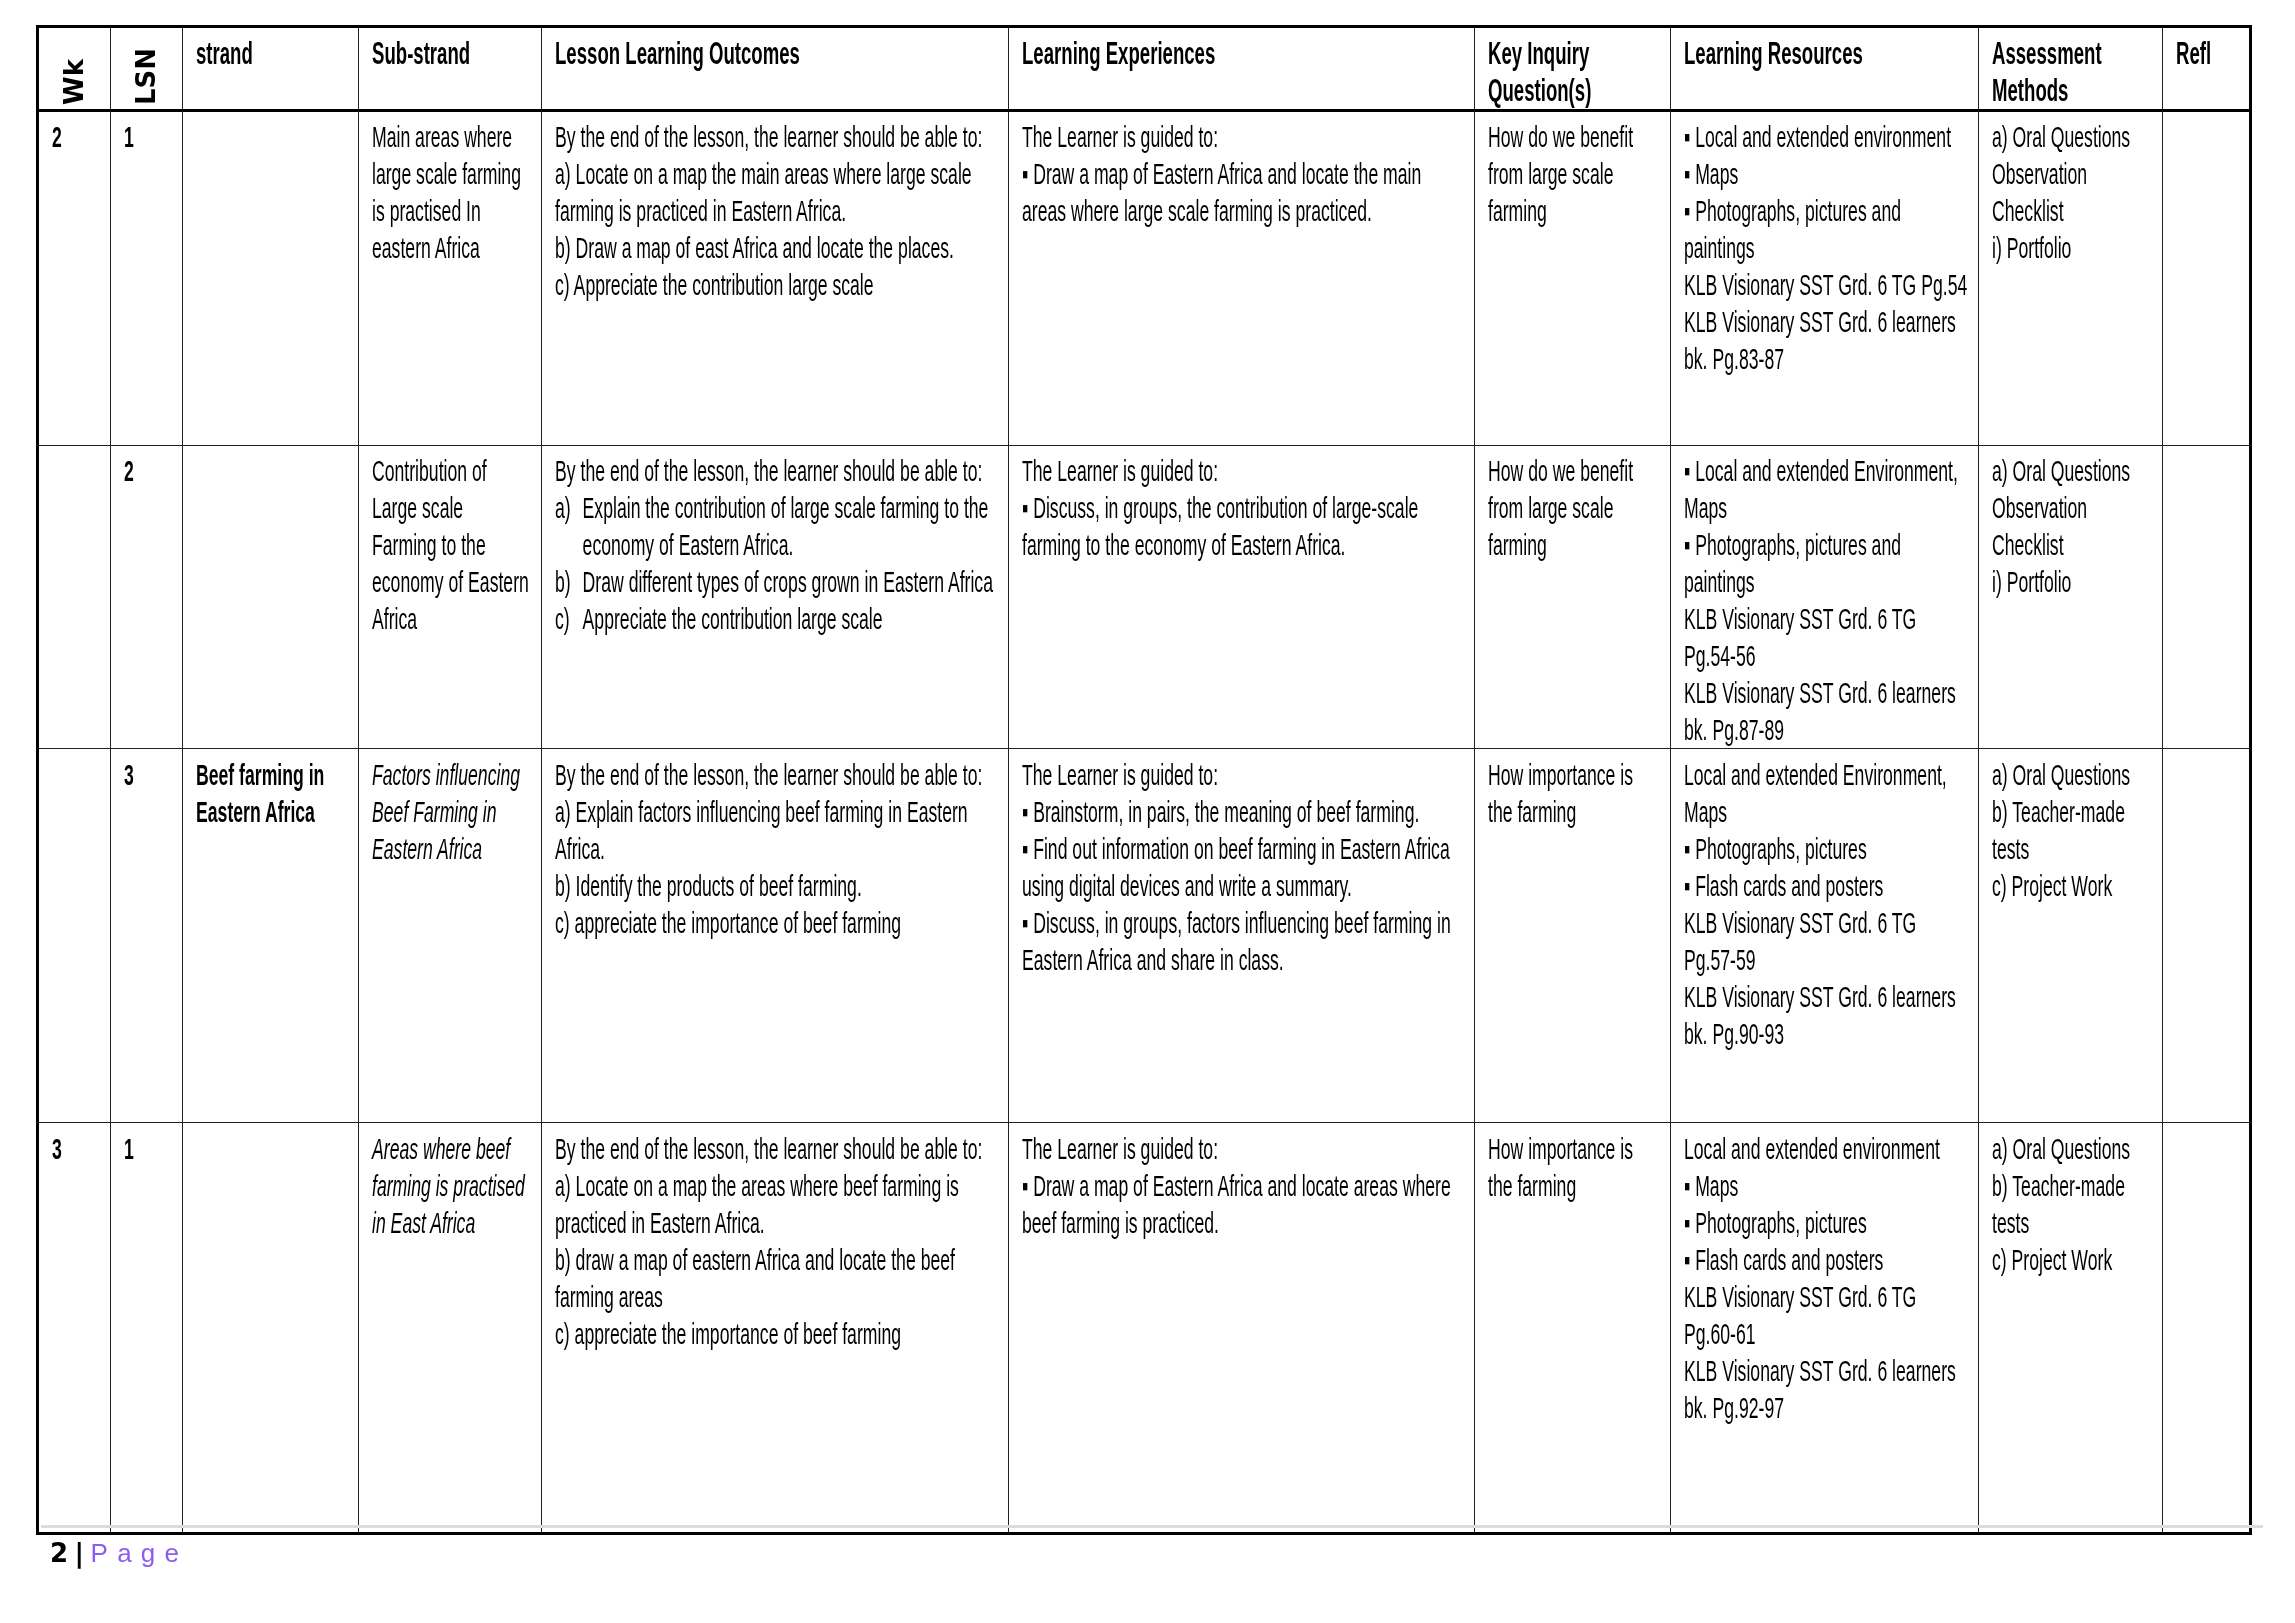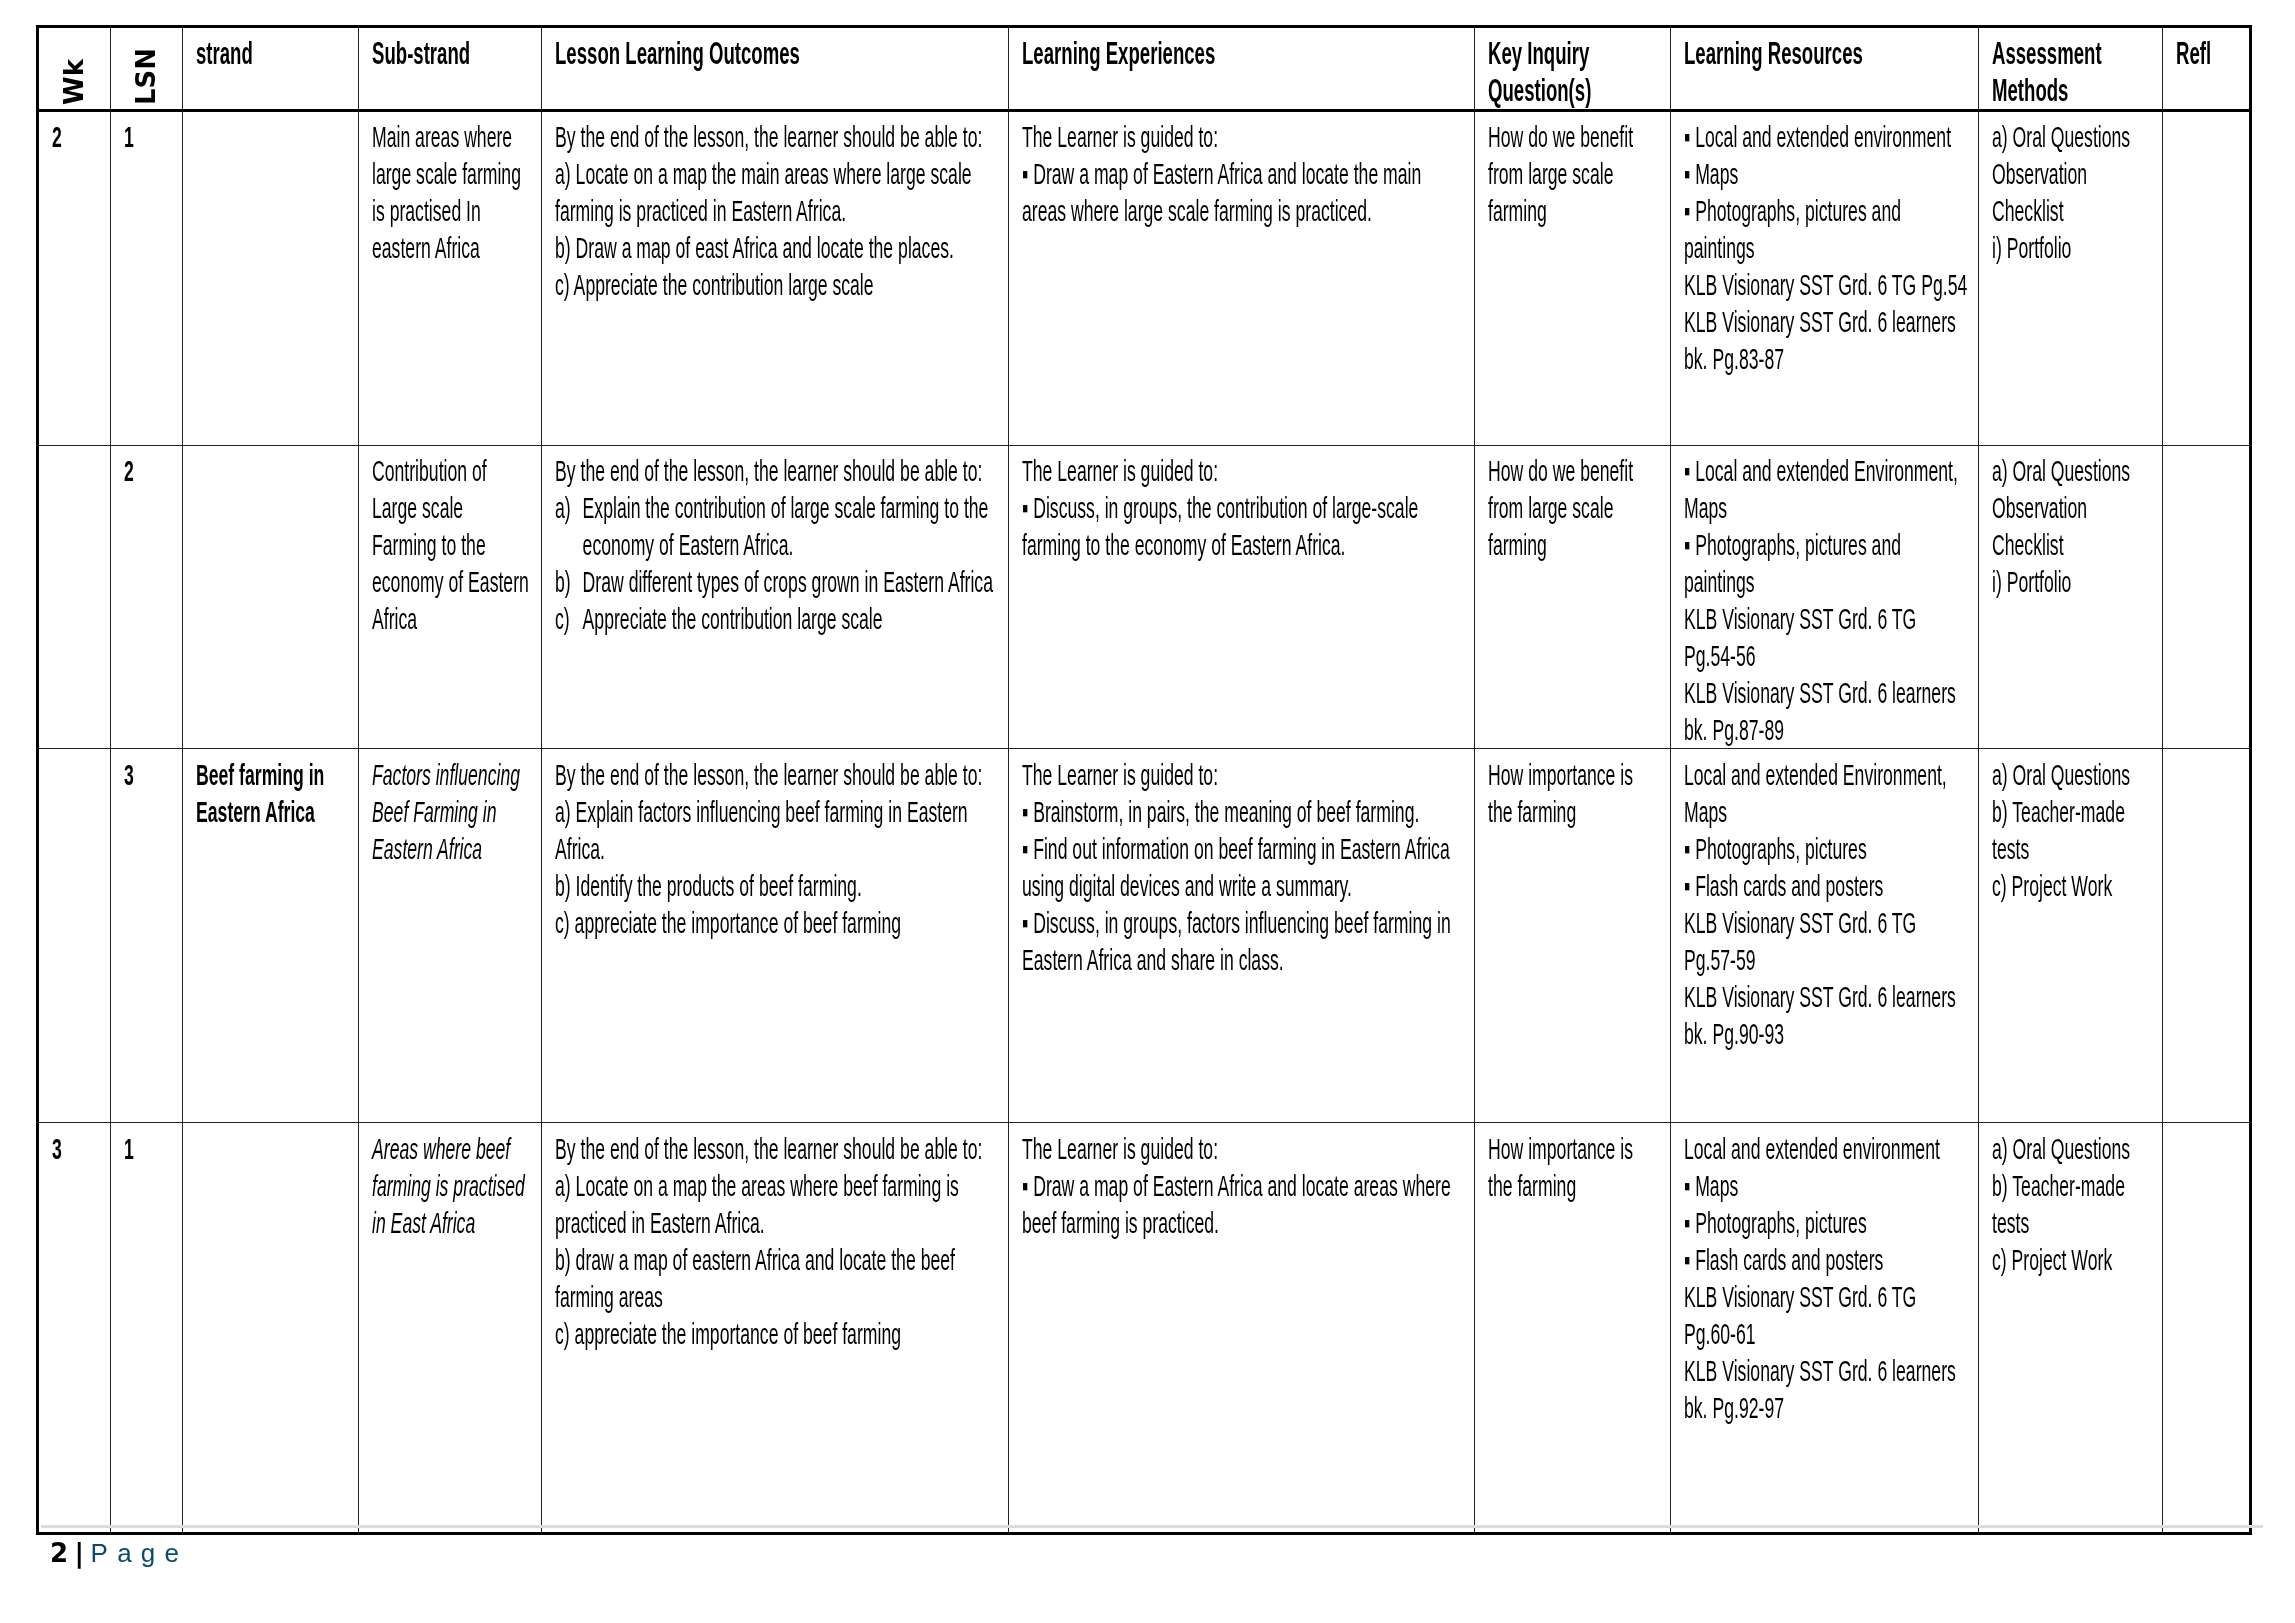--- a/index.html
+++ b/index.html
@@ -19,21 +19,21 @@
   .ital { font-style: italic; }
   .vert { position: absolute; left: 50%; bottom: 3.9px; transform-origin: left bottom;
           font-weight: bold; font-size: 26px; font-family: "DejaVu Sans", sans-serif; white-space: nowrap; }
   .line { display: block; }
   .hang { display: block; padding-left: 46px; text-indent: -46px; }
   .hang .mark { display: inline-block; width: 46px; text-indent: 0; }
   .footer-rule { position: absolute; left: 41px; top: 1525px; width: 2222px; height: 2.6px; background: #dcdcdc; }
   .footer { position: absolute; left: 50px; top: 1538px; font-size: 26px; font-family: "DejaVu Sans", sans-serif; }
   .footer .num { font-weight: bold; color: #000; }
   .footer .bar { font-weight: bold; color: #000; margin: 0 6.5px; }
-  .footer .pg { color: #0c4a6e; letter-spacing: 9.2px; font-family: "Liberation Sans", sans-serif; }
+  .footer .pg { color: #8b5cf6; letter-spacing: 9.2px; font-family: "Liberation Sans", sans-serif; }
 </style>
 </head>
 <body>
 
 <div class="page">
   <table class="scheme">
     <colgroup>
       <col style="width:73px">
         <col style="width:72px">
         <col style="width:176px">

